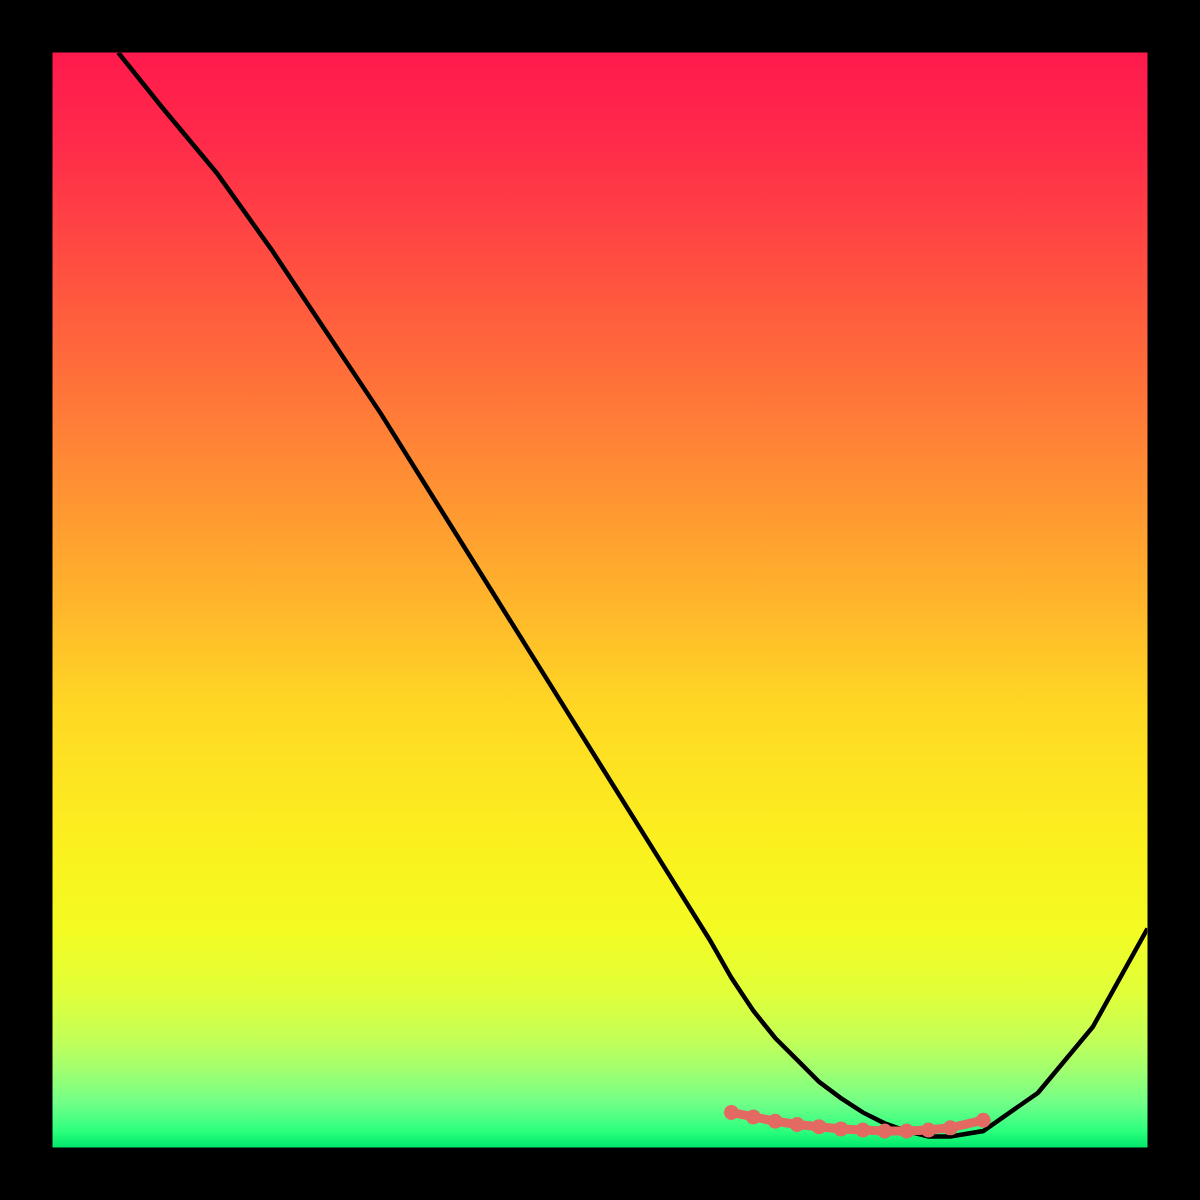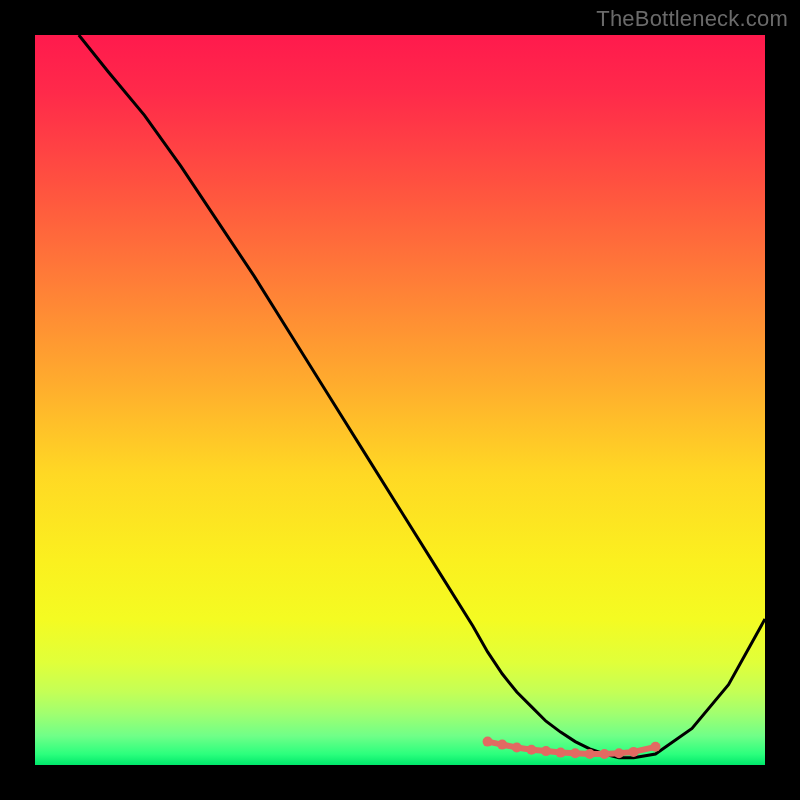--- a/index.html
+++ b/index.html
@@ -63,21 +63,20 @@
     left: 0;
     top: 0;
     width: 100%;
     height: 100%;
   }
 </style>
 </head>
 <body>
 
 <div class="frame">
-  <div class="watermark">TheBottleneck.com</div>
   <div class="plot">
     <div class="gradient"></div>
     <svg class="curve" viewBox="0 0 730 730" preserveAspectRatio="none">
       <path id="main-curve" fill="none" stroke="#000" stroke-width="3" d="M43.8,0.0 L73.0,36.5 L109.5,80.3 L146.0,131.4 L182.5,186.1 L219.0,240.9 L255.5,299.3 L292.0,357.7 L328.5,416.1 L365.0,474.5 L401.5,532.9 L438.0,591.3 L452.6,616.9 L467.2,638.8 L481.8,657.0 L496.4,671.6 L511.0,686.2 L525.6,697.1 L540.2,706.6 L554.8,713.9 L569.4,719.0 L584.0,722.7 L598.6,722.7 L620.5,719.0 L657.0,693.5 L693.5,649.7 L730.0,584.0"></path>
       <path id="highlight-line" fill="none" stroke="#e26a62" stroke-width="6" stroke-linecap="round" d="M452.6,706.6 L467.2,709.6 L481.8,712.5 L496.4,714.7 L511.0,716.1 L525.6,717.6 L540.2,718.3 L554.8,719.0 L569.4,719.0 L584.0,718.3 L598.6,716.9 L620.5,711.8"></path>
       <g id="dots">
           <circle cx="452.6" cy="706.6" r="5" fill="#e26a62"></circle>
           <circle cx="467.2" cy="709.6" r="5" fill="#e26a62"></circle>
           <circle cx="481.8" cy="712.5" r="5" fill="#e26a62"></circle>
           <circle cx="496.4" cy="714.7" r="5" fill="#e26a62"></circle>

